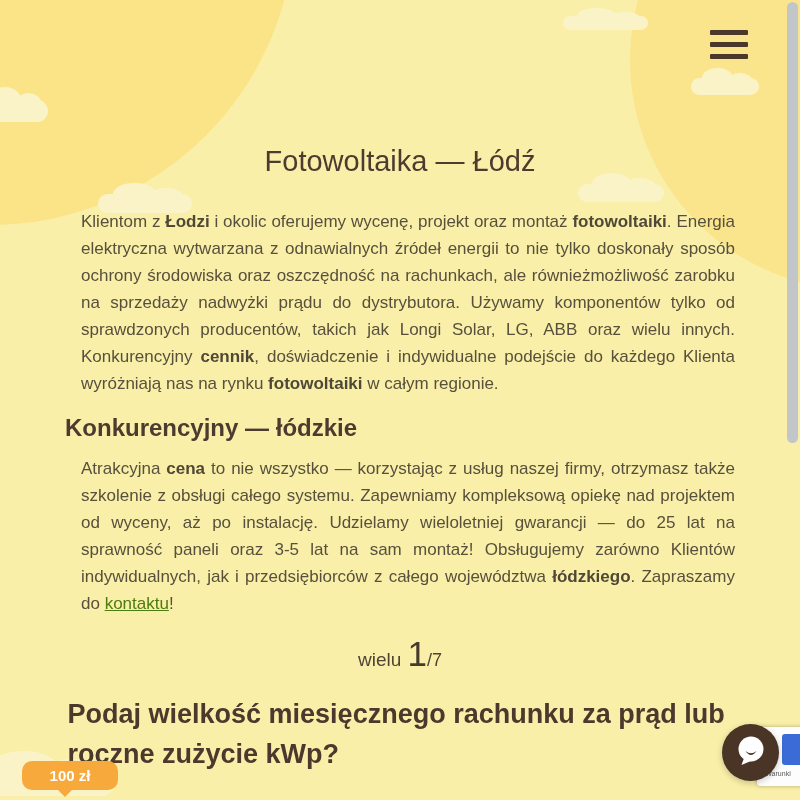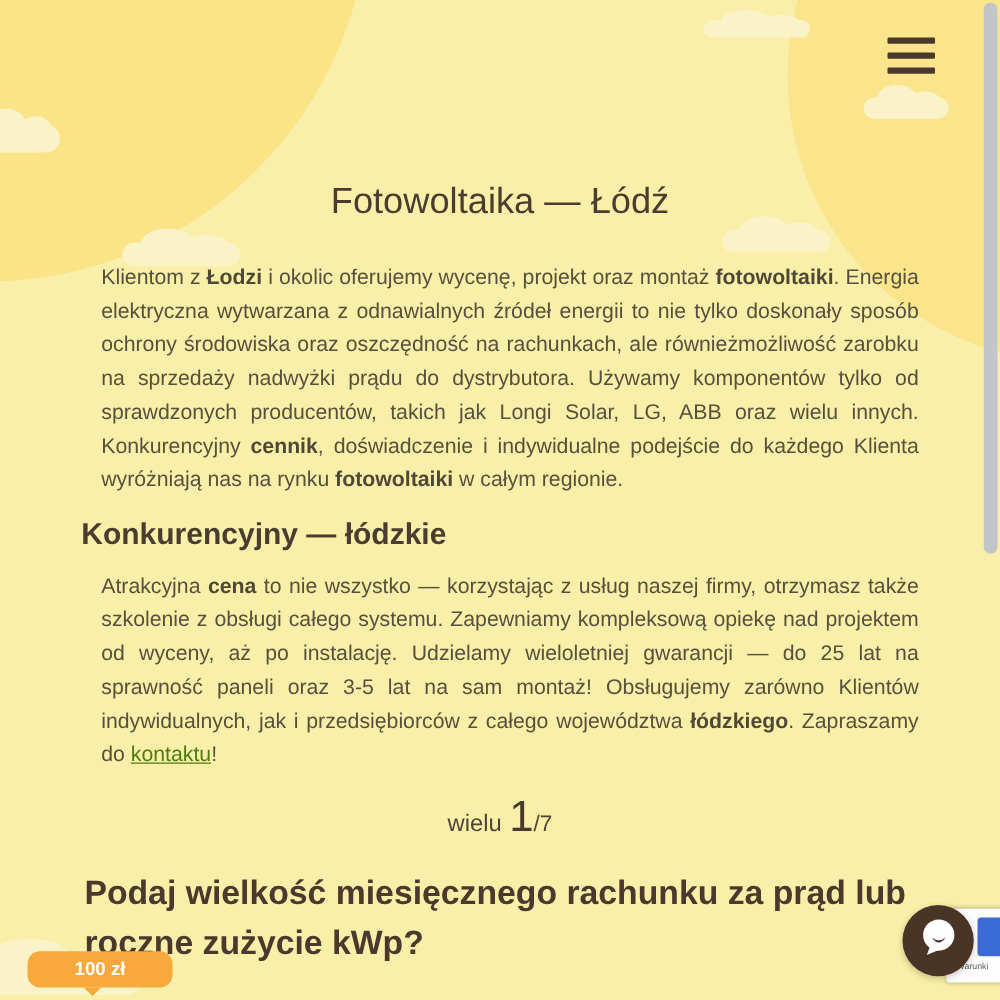--- a/index.html
+++ b/index.html
@@ -38,21 +38,21 @@
 
   .step{margin-top:2px;text-align:center;color:#4F4536;font-size:19px;}
   .step .step-label{margin-right:6px;}
   .step .step-num{font-size:35px;font-weight:400;color:#453A2C;}
   .step .step-of{font-size:18px;}
 
   .question-heading{margin:20px auto 0 auto;max-width:665px;
                     font-size:27px;line-height:40px;font-weight:700;color:#4C382C;}
 
   
-  .slider-tooltip{position:absolute;left:22px;top:761px;width:116px;padding:6px 0;
+  .slider-tooltip{position:absolute;left:22px;top:761px;width:96px;padding:6px 0;
                   background:#F8A93C;border-radius:10px;text-align:center;
                   color:#FFFFFF;font-size:15px;font-weight:700;cursor:pointer;}
   .slider-tooltip .tail{position:absolute;left:45%;bottom:-7px;transform:translateX(-50%);
                         width:0;height:0;border:7px solid transparent;
                         border-top:7px solid #F8A93C;border-bottom:0;}
 
   
   .recaptcha-badge{position:absolute;left:757px;top:727px;width:80px;height:59px;
                    background:#FDFDFD;border-radius:3px;box-shadow:0 0 4px rgba(0,0,0,.28);}
   .recaptcha-logo{position:absolute;left:25px;top:7px;width:23px;height:31px;

